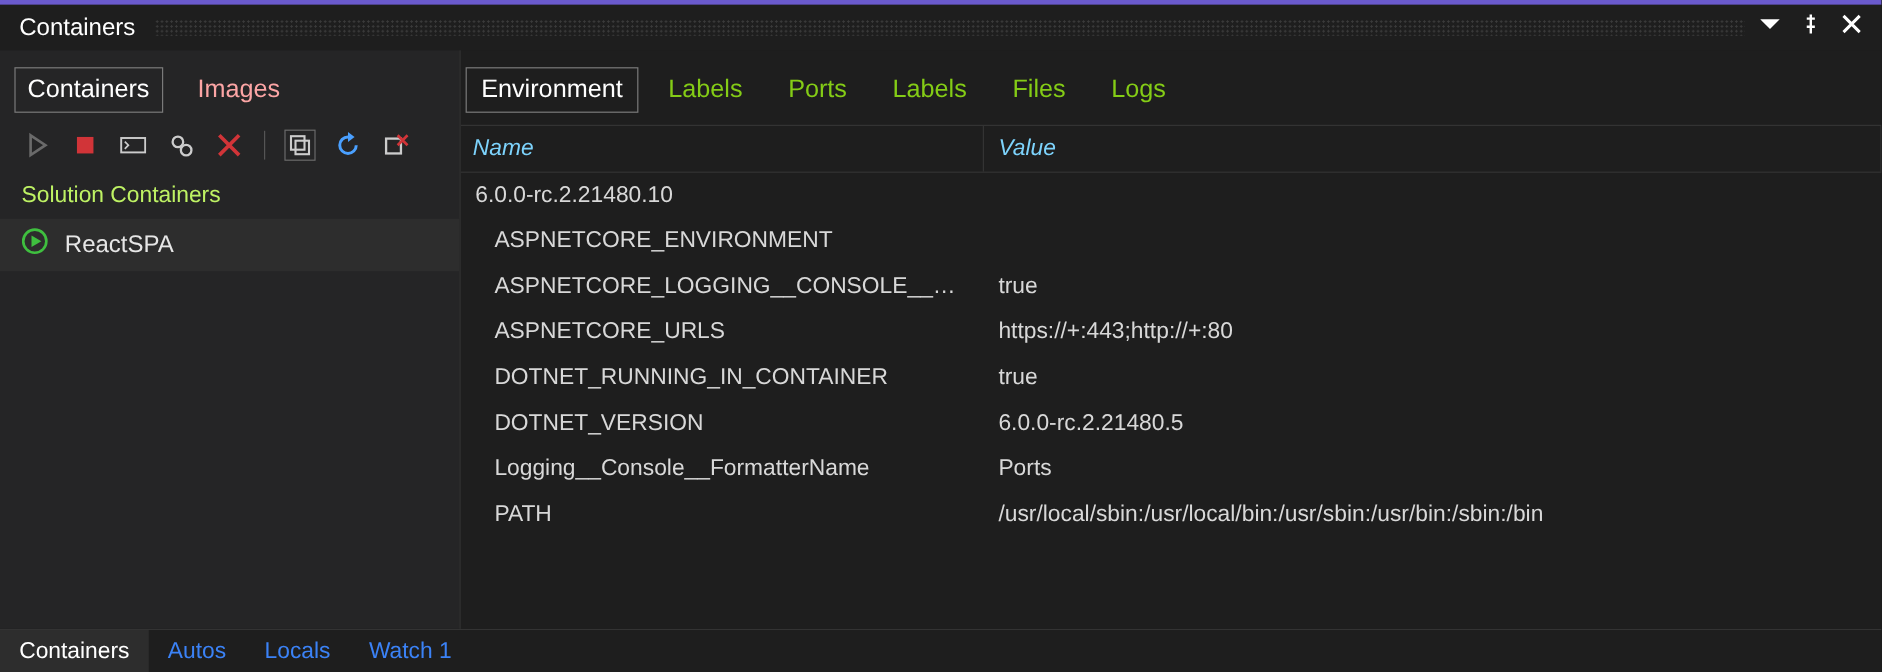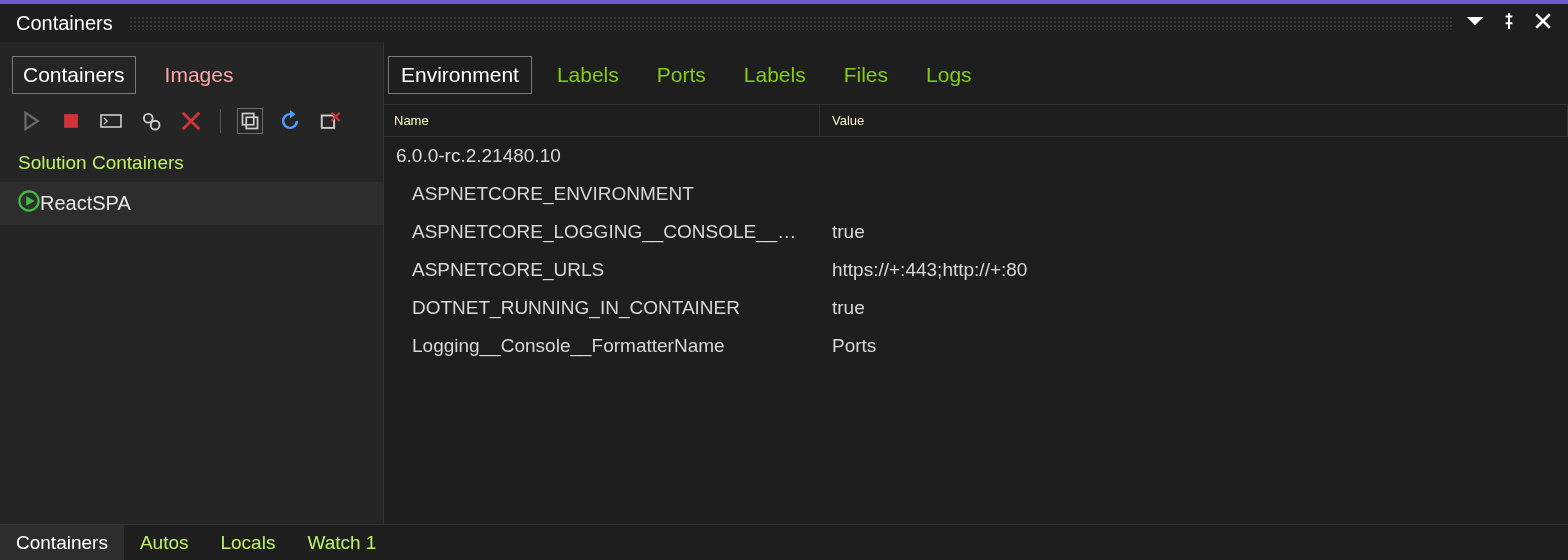--- a/index.html
+++ b/index.html
@@ -30,50 +30,50 @@
   .toolbar { display: flex; align-items: center; padding: 6px 14px 8px 18px; gap: 14px; }
   .toolbar .sep { width: 1px; height: 24px; background: #555; margin: 0 2px; }
   .toolbar .btn { width: 26px; height: 26px; display: flex; align-items: center; justify-content: center; color: #cccccc; }
   .toolbar .btn svg { width: 22px; height: 22px; }
   .toolbar .btn.boxed { border: 1px solid #6a6a6a; padding: 2px; }
   .section-header {
     font-size: 19px; color: #bef264; padding: 10px 18px 8px 18px;
   }
   .container-list { flex: 1; overflow: auto; }
   .container-item {
-    display: flex; align-items: center; 
+    display: flex; align-items: center; gap: 14px;
     padding: 8px 18px; font-size: 20px; color: #e6e6e6;
     background: #2d2d2d; cursor: pointer;
   }
   .run-icon svg { width: 22px; height: 22px; }
 
   .main { flex: 1; display: flex; flex-direction: column; background: #1e1e1e; }
   .main-tabs { display: flex; gap: 12px; padding: 14px 10px 10px 4px; align-items: center; }
   .main-tab {
     font-size: 21px; color: #84cc16; padding: 6px 12px; cursor: pointer;
     border: 1px solid transparent;
   }
   .main-tab.active { color: #ffffff; border: 1px solid #7a7a7a; }
   .grid-header {
     display: flex; border-top: 1px solid #333; border-bottom: 1px solid #333;
-    font-size: 13px; color: #fef9c3;
+    font-size: 19px; color: #7dd3fc; font-style: italic;
   }
   .grid-header .col-name { width: 436px; padding: 8px 10px; border-right: 1px solid #333; }
   .grid-header .col-value { flex: 1; padding: 8px 12px; border-right: 1px solid #333; }
   .grid-body { flex: 1; overflow: auto; }
   .grid-row { display: flex; font-size: 19px; color: #d8d8d8; }
   .grid-row .cell-name { width: 436px; padding: 8px 10px 8px 28px; white-space: nowrap; overflow: hidden; text-overflow: ellipsis; }
   .grid-row .cell-value { flex: 1; padding: 8px 12px; white-space: nowrap; overflow: hidden; text-overflow: ellipsis; }
 
   .bottom-tabs {
     height: 36px; display: flex; align-items: stretch; background: #1e1e1e;
     border-top: 1px solid #333; font-size: 19px;
   }
   .bottom-tab {
-    padding: 6px 16px; color: #bef264; cursor: pointer; display: flex; align-items: center;
+    padding: 6px 16px; color: #3b82f6; cursor: pointer; display: flex; align-items: center;
   }
   .bottom-tab.active { background: #2d2d2d; color: #ffffff; }
 </style>
 </head>
 <body>
 
 <div class="top-border"></div>
 
 <div class="panel-title-bar">
   <span class="title">Containers</span>
@@ -192,22 +192,30 @@
         </div>
         <div class="grid-row">
           <div class="cell-name">ASPNETCORE_URLS</div>
           <div class="cell-value">https://+:443;http://+:80</div>
         </div>
         <div class="grid-row">
           <div class="cell-name">DOTNET_RUNNING_IN_CONTAINER</div>
           <div class="cell-value">true</div>
         </div>
         <div class="grid-row">
+          <div class="cell-name">DOTNET_VERSION</div>
+          <div class="cell-value">6.0.0-rc.2.21480.5</div>
+        </div>
+        <div class="grid-row">
           <div class="cell-name">Logging__Console__FormatterName</div>
           <div class="cell-value">Ports</div>
+        </div>
+        <div class="grid-row">
+          <div class="cell-name">PATH</div>
+          <div class="cell-value">/usr/local/sbin:/usr/local/bin:/usr/sbin:/usr/bin:/sbin:/bin</div>
         </div>
       </div>
   </div>
 
 </div>
 
 <div class="bottom-tabs">
   <div class="bottom-tab active">Containers</div>
   <div class="bottom-tab">Autos</div>
   <div class="bottom-tab">Locals</div>

